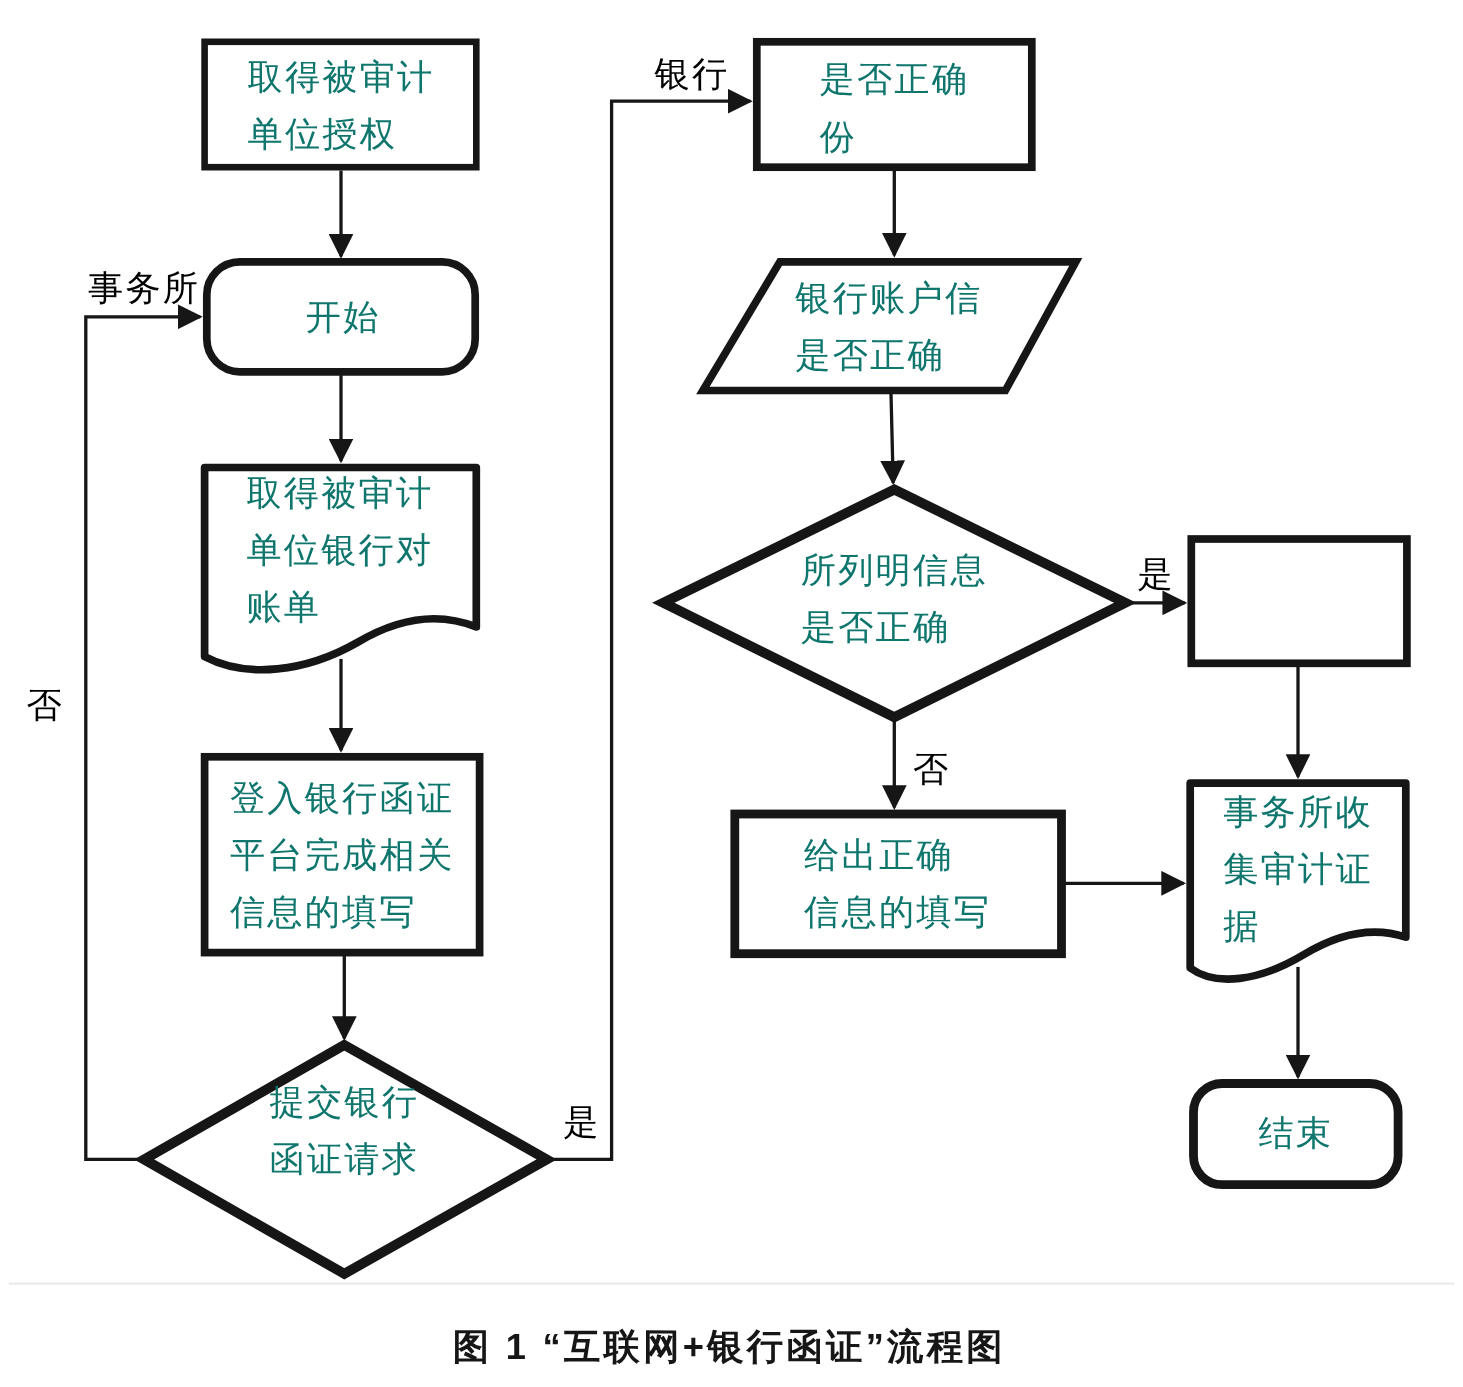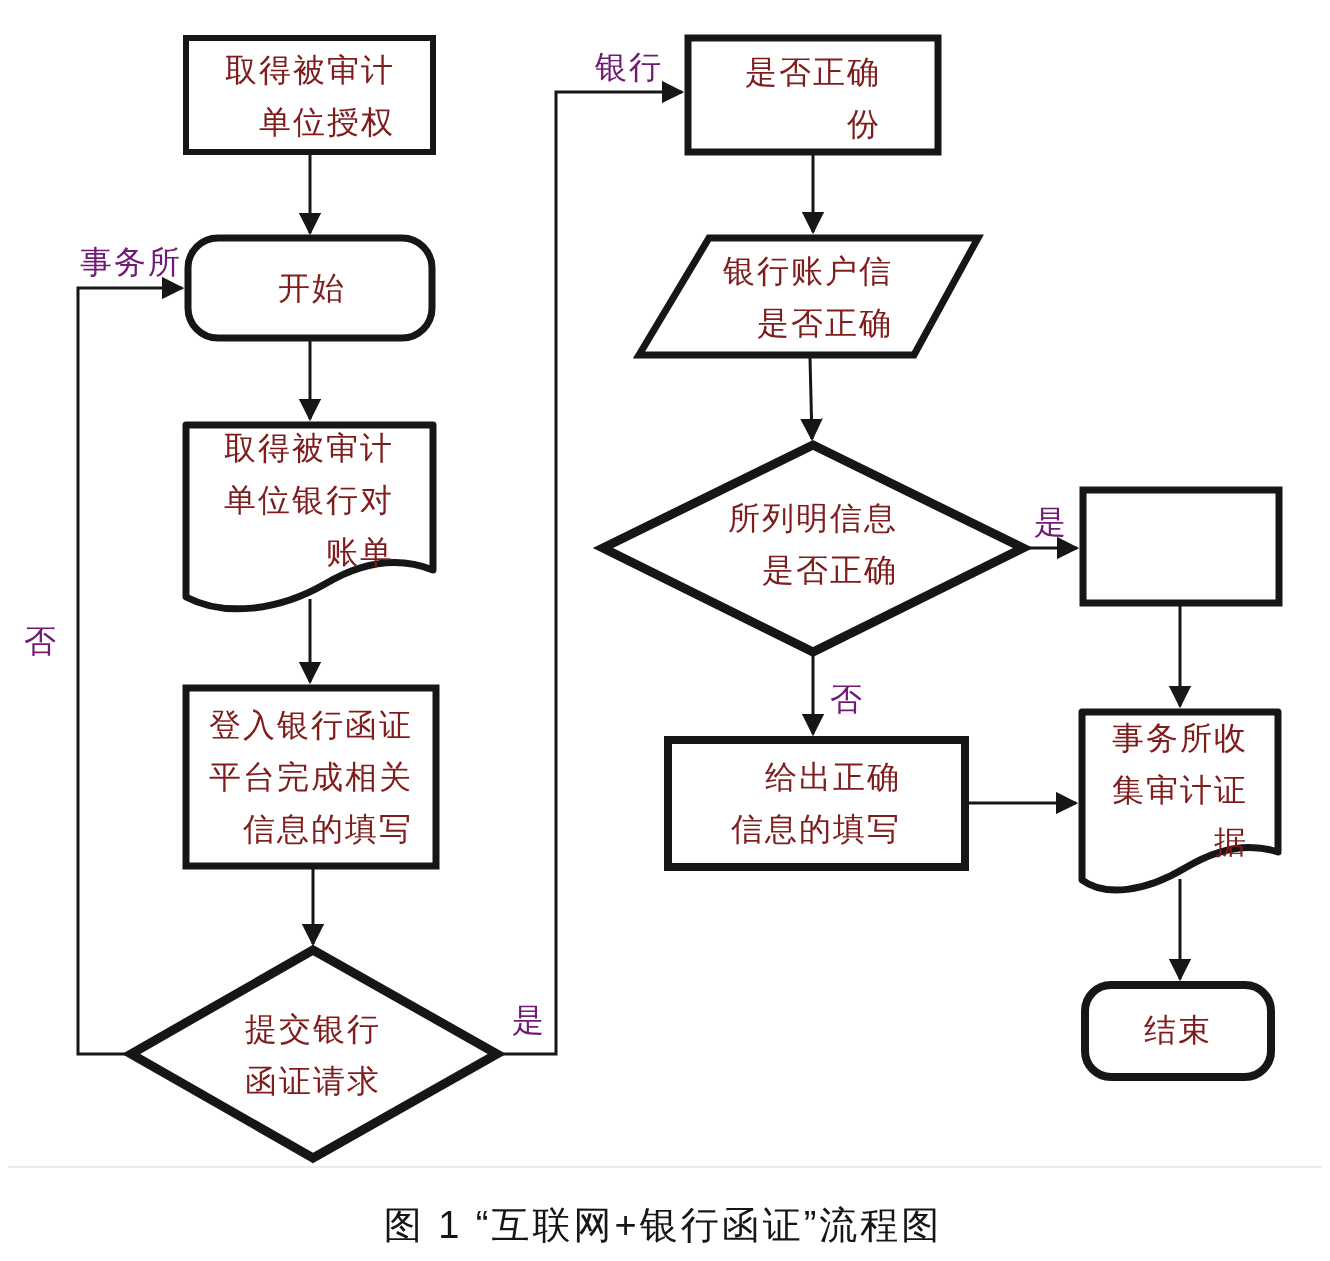--- a/index.html
+++ b/index.html
@@ -8,40 +8,40 @@
     width:1330px; height:1261px;
     background:#ffffff;
     font-family:"Liberation Sans","DejaVu Sans",sans-serif;
     color:#161616;
     overflow:hidden;
   }
   .stage svg { position:absolute; left:0; top:0; }
   .node-label {
     position:absolute;
     transform:translate(-50%,-50%);
-    text-align:right;
+    text-align:left;
     white-space:pre-line;
     font-size:32px;
     line-height:52px;
     letter-spacing:2px;
-    color:#7f1d1d;
+    color:#0f766e;
   }
   .edge-label {
     position:absolute;
     transform:translate(-50%,-50%);
     font-size:32px;
     letter-spacing:2px;
     white-space:nowrap;
-    color:#701a75;
+    color:#000000;
   }
   .caption {
     position:absolute;
     transform:translate(-50%,-50%);
-    font-size:38px;
-    font-weight:400;
+    font-size:33px;
+    font-weight:700;
     letter-spacing:3px;
     white-space:nowrap;
     color:#161616;
   }
 </style>
 </head>
 <body>
 
 <div class="stage">
 
@@ -88,21 +88,21 @@
 
   <div class="node-label" style="left:310px;top:96px">取得被审计
 单位授权</div>
   <div class="node-label" style="left:312px;top:288px">开始</div>
   <div class="node-label" style="left:309px;top:500px">取得被审计
 单位银行对
 账单</div>
   <div class="node-label" style="left:311px;top:777px">登入银行函证
 平台完成相关
 信息的填写</div>
-  <div class="node-label" style="left:313px;top:1055px">提交银行
+  <div class="node-label" style="left:313px;top:1028px">提交银行
 函证请求</div>
   <div class="node-label" style="left:813px;top:98px">是否正确
 份</div>
   <div class="node-label" style="left:808px;top:297px">银行账户信
 是否正确</div>
   <div class="node-label" style="left:813px;top:544px">所列明信息
 是否正确</div>
   <div class="node-label" style="left:816px;top:803px">给出正确
 信息的填写</div>
   <div class="node-label" style="left:1180px;top:790px">事务所收

